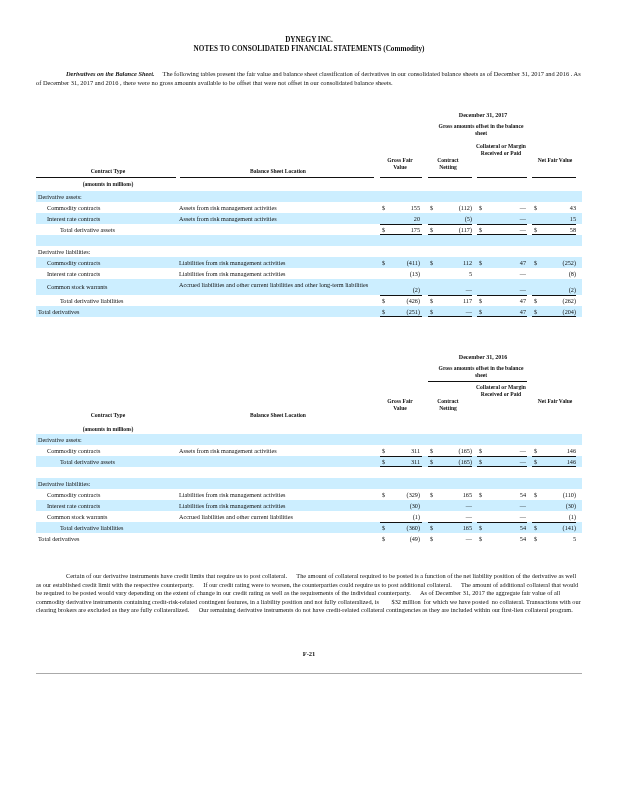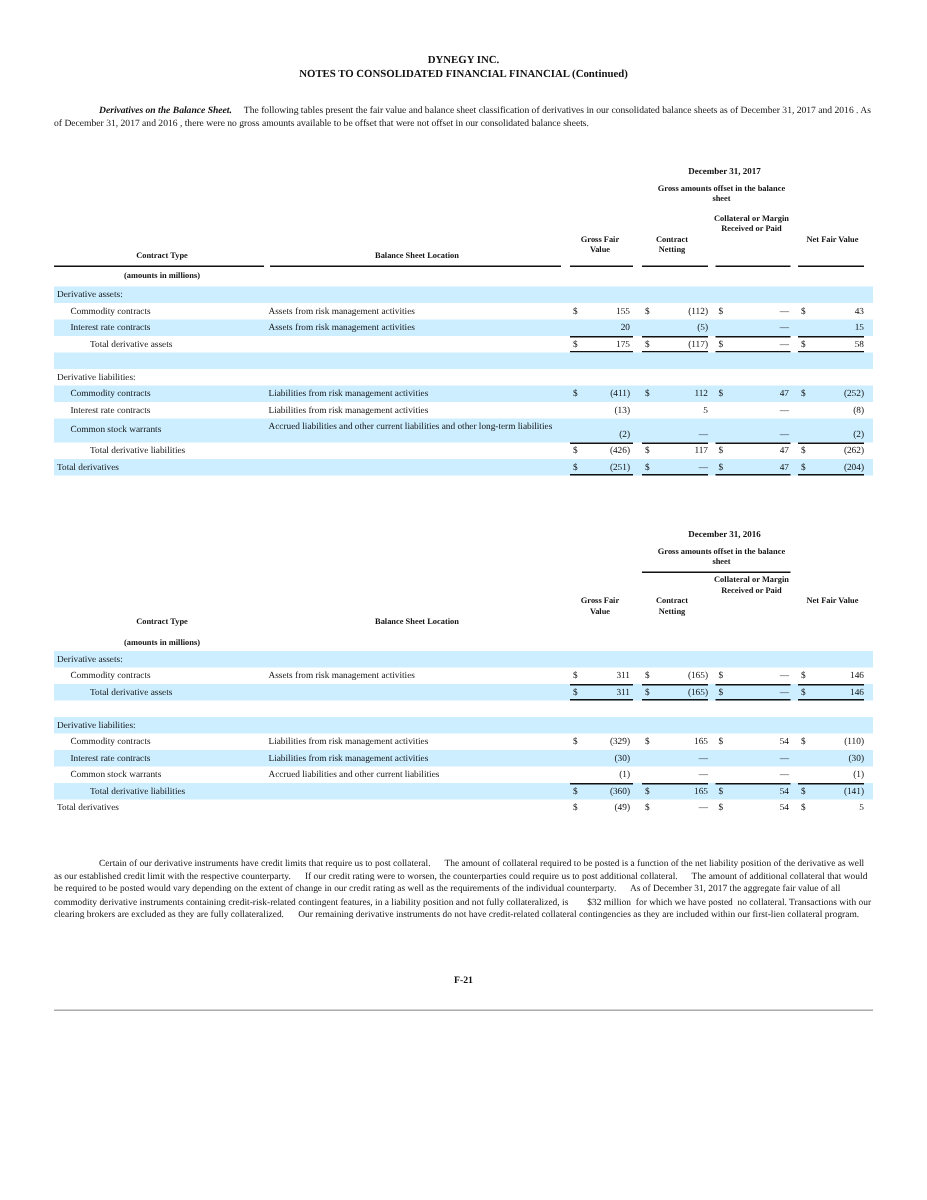--- a/index.html
+++ b/index.html
@@ -21,21 +21,21 @@
   .line { position:absolute; height:0; border-top:1px solid #111; }
   .body2 { position:absolute; left:36px; top:572px; width:546px; font-size:6.3px; line-height:8.6px; text-align:left; }
   .body2 p { margin:0; text-indent:30px; }
   .pnum { position:absolute; top:650px; left:0; width:618px; text-align:center; font-size:6.5px; font-weight:bold; }
   .footrule { position:absolute; left:36px; top:673px; width:546px; border-top:1px solid #aaa; }
 </style>
 </head>
 <body>
 
 <div class="hdr" style="top:36px;">DYNEGY INC.</div>
-<div class="hdr" style="top:45px;">NOTES TO CONSOLIDATED FINANCIAL FINANCIAL (Continued)</div>
+<div class="hdr" style="top:45px;">NOTES TO CONSOLIDATED FINANCIAL STATEMENTS (Commodity)</div>
 
 <div class="intro">
   <span style="display:inline-block;width:30px;"></span><span class="lead">Derivatives on the Balance Sheet.</span>&nbsp;&nbsp;&nbsp;&nbsp;&nbsp;<span>The following tables present the fair value and balance sheet classification of derivatives in our consolidated balance sheets as of December 31, 2017 and 2016 . As of December 31, 2017 and 2016 , there were no gross amounts available to be offset that were not offset in our consolidated balance sheets.</span>
 </div>
 
 <div class="tbl" id="t2017" style="top:110px;height:230px;">
   <div class="colhead" style="left:382px;top:2px;width:130px;font-size:6px;">December 31, 2017</div>
   <div class="colhead" style="left:400px;top:13px;width:90px;">Gross amounts offset in the balance sheet</div>
   <div class="colhead" style="left:440px;top:33px;width:50px;">Collateral or Margin Received or Paid</div>
   <div class="colhead" style="left:344px;top:47px;width:40px;">Gross Fair Value</div>

